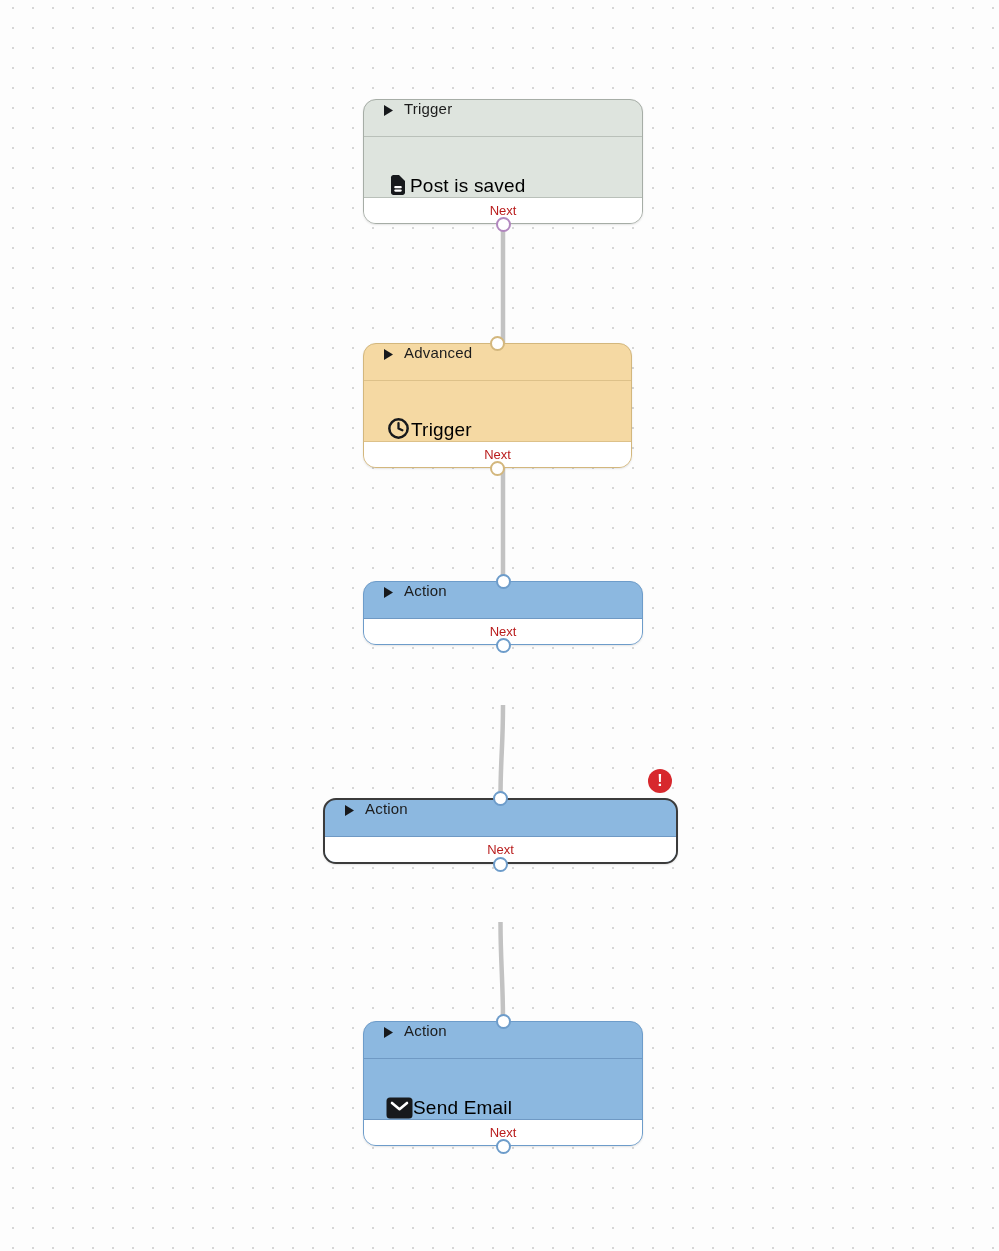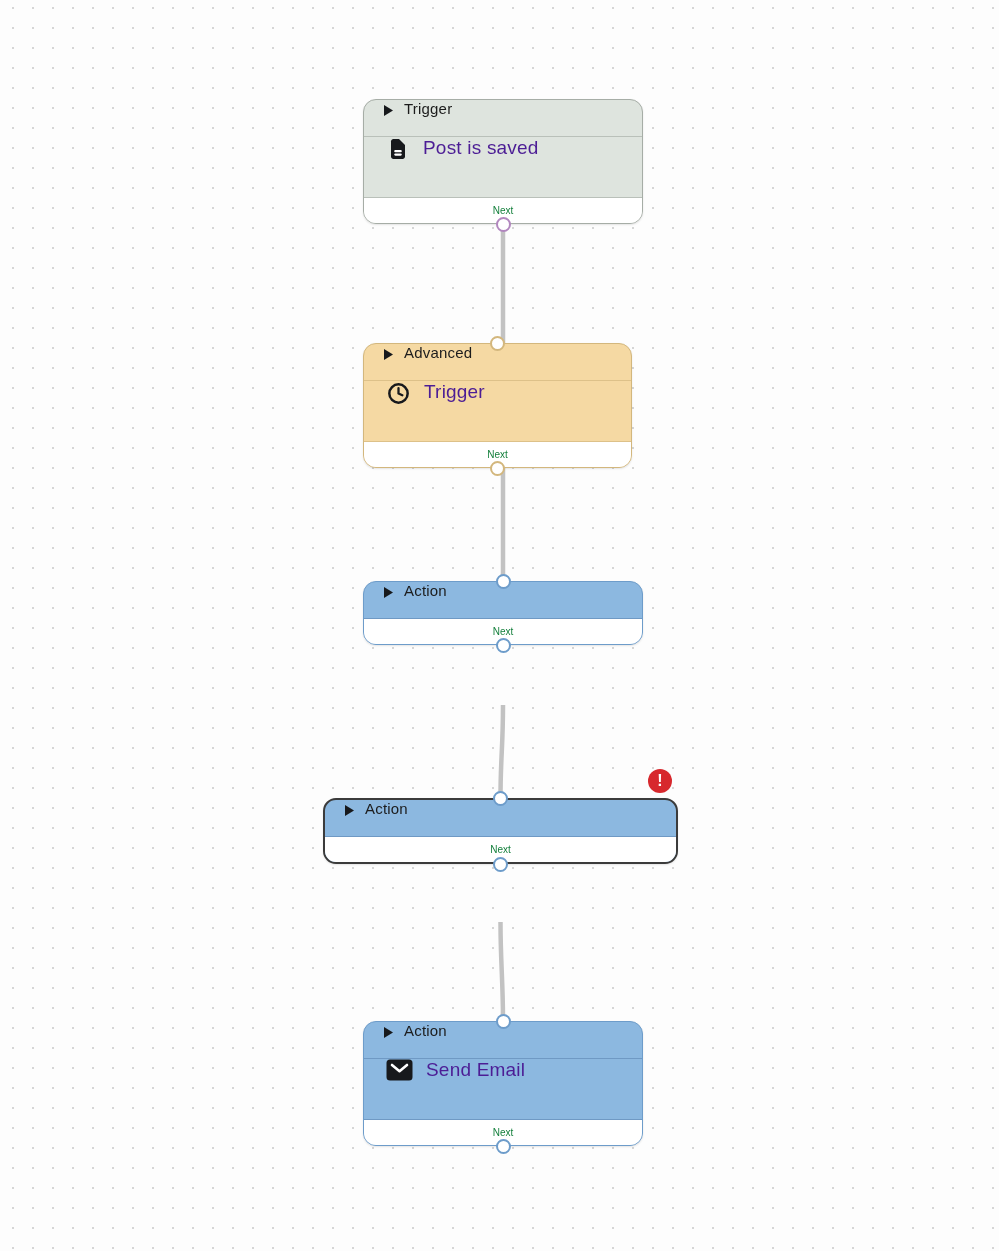--- a/index.html
+++ b/index.html
@@ -34,30 +34,30 @@
   .node-header {
     height:37px;
     display:flex; 
     padding:0 14px 16px 20px; gap:11px;
     border-bottom:1px solid var(--divider);
     font-size:15px; letter-spacing:.2px; color:#1c1c1c;
   }
   .tri { display:flex; align-items:center; }
   .node-body {
     height:61px;
-    display:flex; align-items:flex-start;
-    padding:0 16px 0 22px; gap:13px;
+    display:flex; align-items:flex-end;
+    padding:0 16px 0 22px; 
     border-bottom:1px solid var(--divider);
-    font-size:19px; letter-spacing:.2px; color:#4c1d95;
+    font-size:19px; letter-spacing:.2px; color:#000000;
   }
   .body-icon { display:flex; align-items:center; }
   .node-footer {
     height:25px; background:#ffffff;
     display:flex; align-items:center; justify-content:center;
-    font-size:10px; color:#15803d;
+    font-size:13px; color:#b91c1c;
   }
 
   .port {
     position:absolute; left:50%;
     width:15px; height:15px; margin-left:-7.5px;
     border-radius:50%;
     background:#fff;
     border:2.5px solid var(--port);
     z-index:2;
   }

